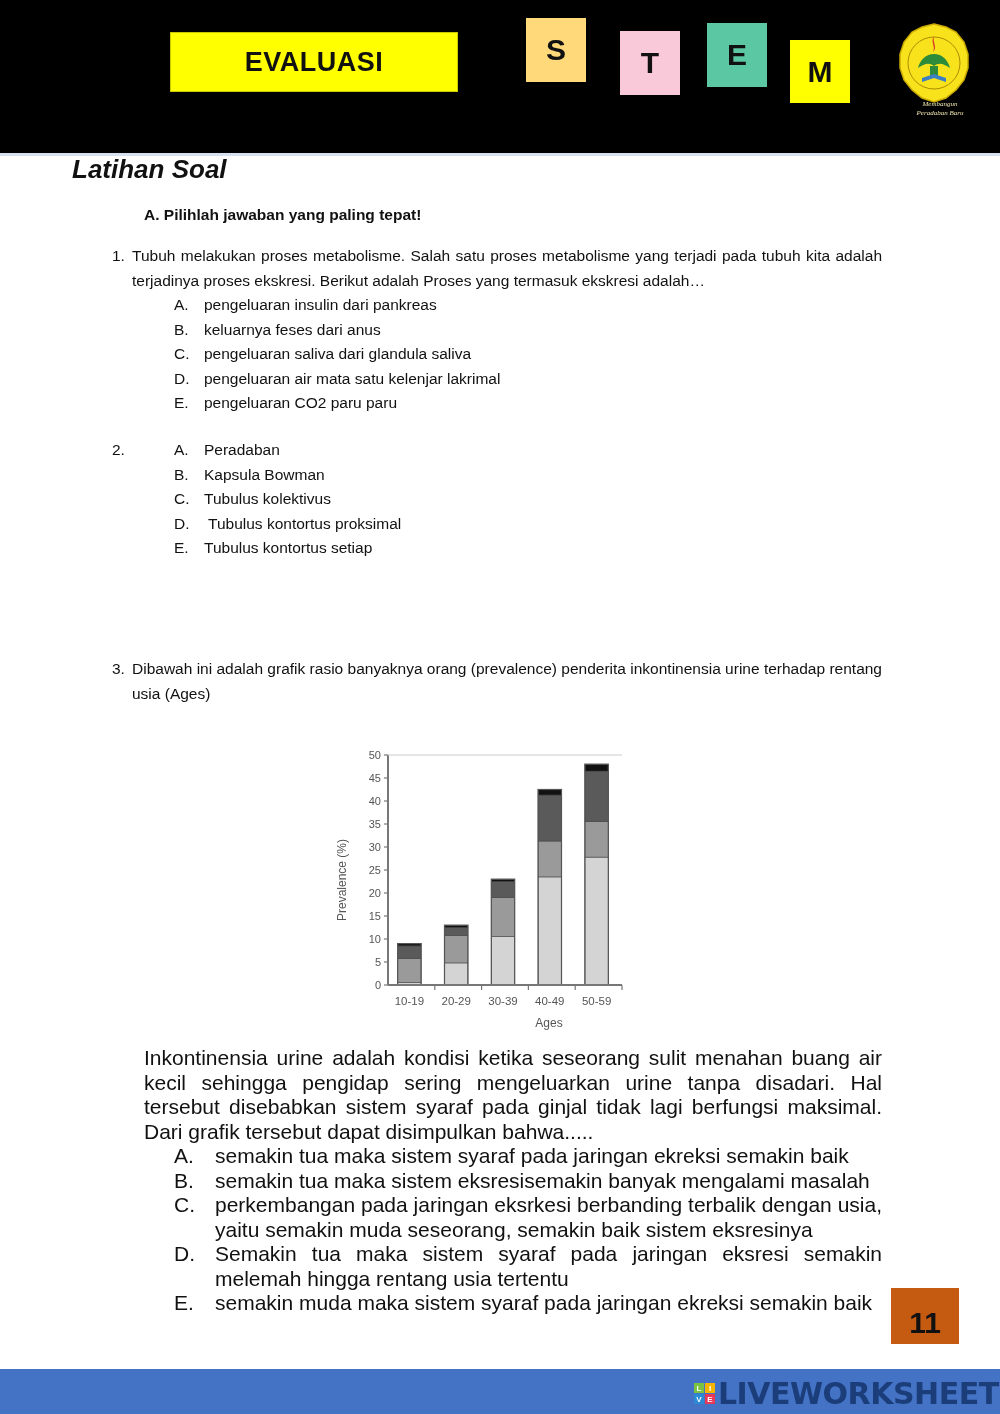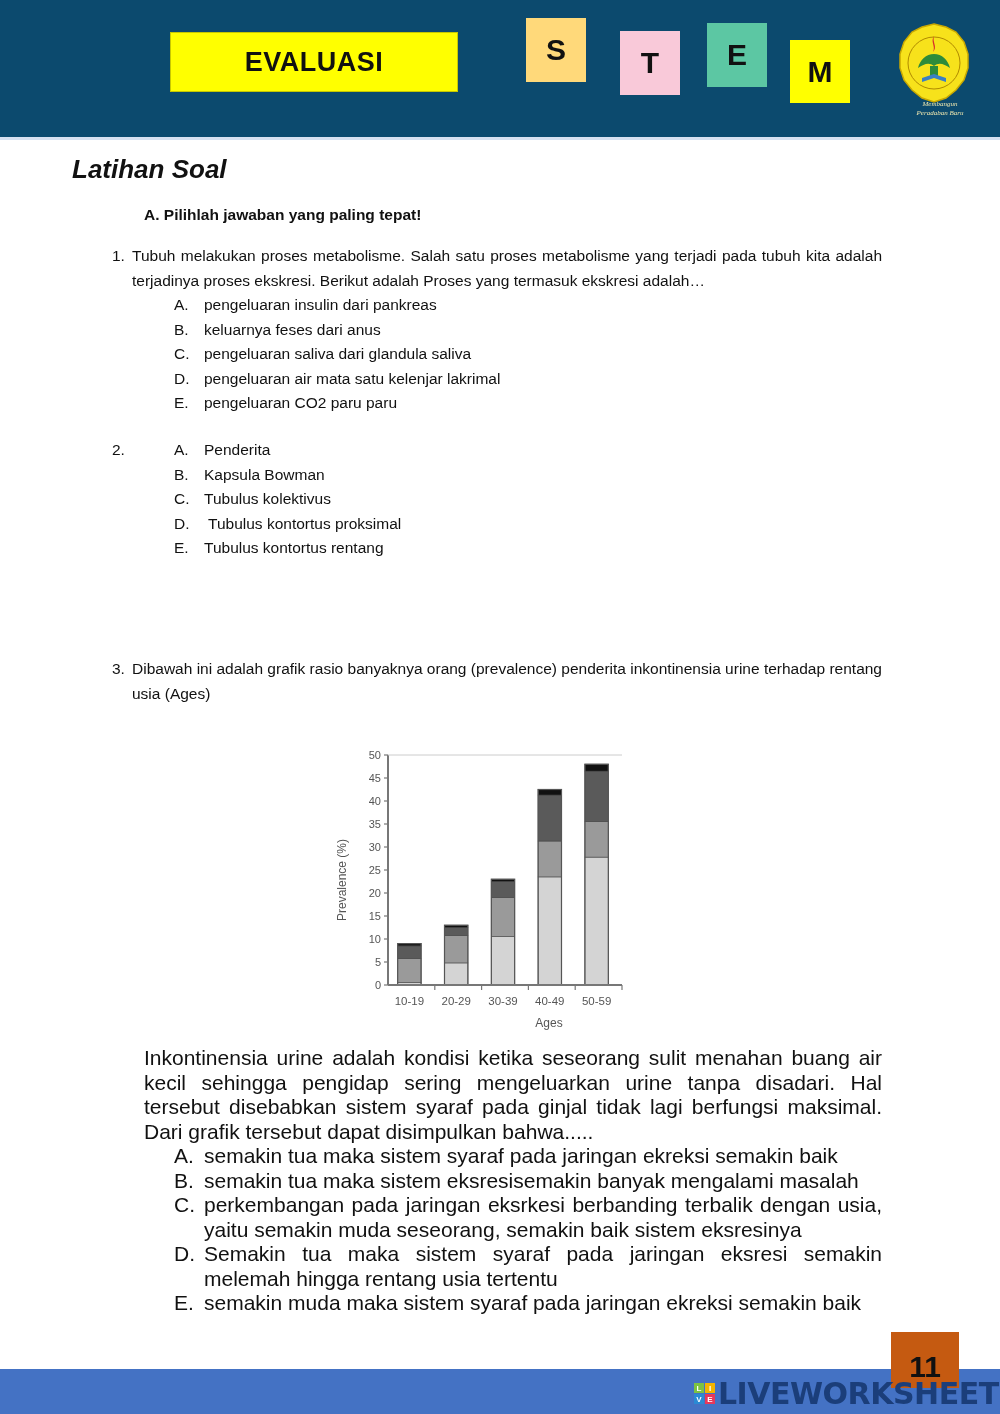--- a/index.html
+++ b/index.html
@@ -1,19 +1,19 @@
 <!DOCTYPE html>
 <html><head>
 <meta charset="utf-8">
 <style>
   * { box-sizing: border-box; margin: 0; padding: 0; }
   html, body { width: 1000px; height: 1414px; background: #ffffff; overflow: hidden; }
   body { position: relative; font-family: "Liberation Sans", sans-serif; color: #111; }
 
-  .header { position: absolute; left: 0; top: 0; width: 1000px; height: 140px; background: #0c4a6e; border-bottom: 3px solid #d6e0f0; }
+  .header { position: absolute; left: 0; top: 0; width: 1000px; height: 156px; background: #000000; border-bottom: 3px solid #d6e0f0; }
   .eval-box { position: absolute; left: 170px; top: 32px; width: 288px; height: 60px; background: #ffff00; border: 1px solid #c8c800; display: flex; align-items: center; justify-content: center; font-weight: bold; font-size: 27px; color: #111; letter-spacing: 0.5px; }
   .stem { position: absolute; display: flex; align-items: center; justify-content: center; font-weight: bold; font-size: 30px; color: #111; }
   .stem-s { left: 526px; top: 18px; width: 60px; height: 64px; background: #ffd97a; }
   .stem-t { left: 620px; top: 31px; width: 60px; height: 64px; background: #f9c9d9; }
   .stem-e { left: 707px; top: 23px; width: 60px; height: 64px; background: #5cc7a3; }
   .stem-m { left: 790px; top: 40px; width: 60px; height: 63px; background: #ffff00; }
   .logo { position: absolute; left: 896px; top: 22px; width: 76px; height: 82px; }
   .logo-sub { position: absolute; left: 900px; top: 100px; width: 80px; font-size: 7px; color: #f1e9b0; font-style: italic; text-align: center; line-height: 9px; font-family: "Liberation Serif", serif; }
 
   .title { position: absolute; left: 72px; top: 154px; font-size: 26px; font-weight: bold; color: #111; font-style: italic; }
@@ -29,24 +29,24 @@
   .q1 { top: 244px; }
   .q2 { top: 438px; }
   .q3 { top: 657px; }
   .caption { text-align: center; margin-left: 32px; }
   .chart-wrap { position: absolute; left: 330px; top: 740px; width: 300px; height: 300px; }
   .q3-after { position: absolute; left: 112px; top: 1046px; width: 770px; font-size: 21px; line-height: 24.5px; }
   .q3-after .stem-text { margin-left: 32px; text-align: justify; }
   .q3-after .opts { margin-left: 62px; }
   .q3-after .opt { display: flex; }
   .q3-after .opt .letter { width: 30px; flex: 0 0 30px; }
-  .q3-after .opt .txt { flex: 1; text-align: justify; }
+  .q3-after .opt .txt { flex: 1; text-align: justify; margin-left: 11px; }
 
   .footer { position: absolute; left: 0; top: 1369px; width: 1000px; height: 45px; background: #4472c4; }
-  .page-box { position: absolute; left: 891px; top: 1332px; width: 68px; height: 56px; background: #c55a11; display: flex; justify-content: center; align-items: flex-end; padding-bottom: 4px; font-size: 30px; font-weight: bold; color: #111; }
+  .page-box { position: absolute; left: 891px; top: 1288px; width: 68px; height: 56px; background: #c55a11; display: flex; justify-content: center; align-items: flex-end; padding-bottom: 4px; font-size: 30px; font-weight: bold; color: #111; }
   .lw { position: absolute; left: 694px; top: 1376px; display: flex; align-items: center; }
   .lw-icon { display: grid; grid-template-columns: 10px 10px; grid-template-rows: 10px 10px; gap: 1px; margin-right: 3px; }
   .lw-icon span { font-size: 8px; font-weight: bold; color: #fff; display: flex; align-items: center; justify-content: center; }
   .lw-text { font-size: 30px; font-weight: bold; color: #1b3e7a; letter-spacing: -0.5px; font-family: "DejaVu Sans", sans-serif; }
 </style>
 </head>
 <body>
 
 <div class="header">
   <div class="eval-box">EVALUASI</div>
@@ -97,37 +97,37 @@
         <span class="txt">pengeluaran CO2 paru paru</span>
       </div>
   </div>
 </div>
 
 <div class="q q2">
   <span class="num">2.</span>
   <div class="opts">
     <div class="opt">
         <span class="letter">A.</span>
-        <span class="txt">Penderita</span>
+        <span class="txt">Peradaban</span>
       </div>
     <div class="opt">
         <span class="letter">B.</span>
         <span class="txt">Kapsula Bowman</span>
       </div>
     <div class="opt">
         <span class="letter">C.</span>
         <span class="txt">Tubulus kolektivus</span>
       </div>
     <div class="opt">
         <span class="letter">D.</span>
         <span class="txt" style="white-space:pre"> Tubulus kontortus proksimal</span>
       </div>
     <div class="opt">
         <span class="letter">E.</span>
-        <span class="txt">Tubulus kontortus rentang</span>
+        <span class="txt">Tubulus kontortus setiap</span>
       </div>
   </div>
 </div>
 
 <div class="q q3">
   <span class="num">3.</span>
   <div class="stem-text">Dibawah ini adalah grafik rasio banyaknya orang (prevalence) penderita inkontinensia urine terhadap rentang usia (Ages)</div>
 </div>
 
 <div class="chart-wrap">

